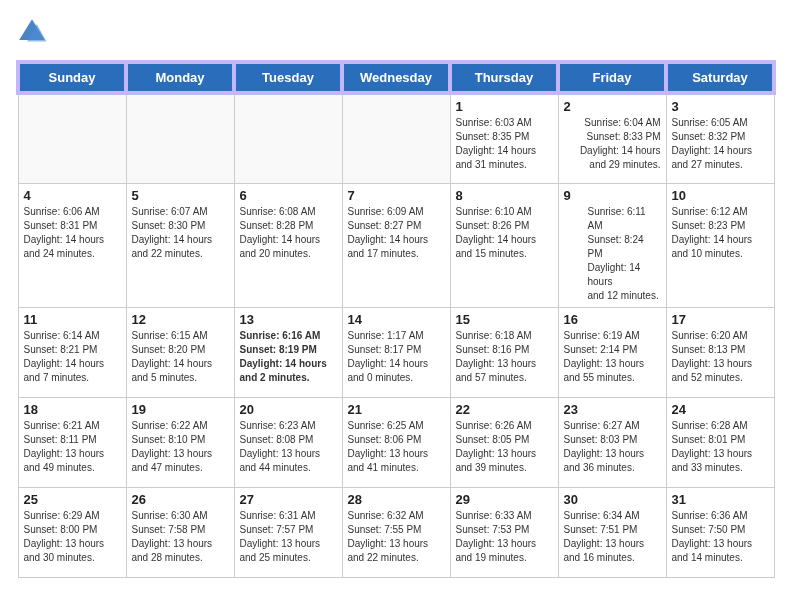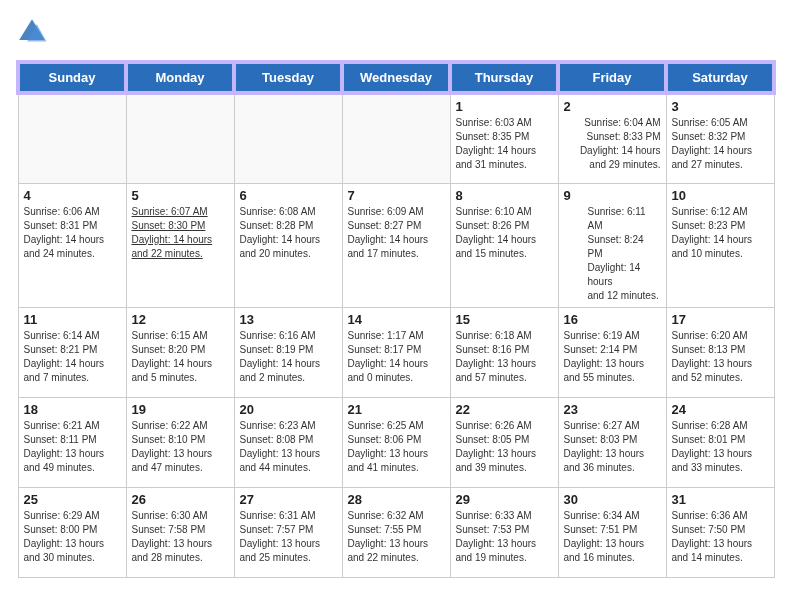--- a/index.html
+++ b/index.html
@@ -145,21 +145,21 @@
       <tr>
         <td>
           <div class="day-num">4</div>
           <div class="day-info" style="white-space: pre-line;">Sunrise: 6:06 AM
 Sunset: 8:31 PM
 Daylight: 14 hours
 and 24 minutes.</div>
         </td>
         <td>
           <div class="day-num">5</div>
-          <div class="day-info" style="white-space: pre-line; text-decoration: underline;">Sunrise: 6:07 AM
+          <div class="day-info" style="white-space: pre-line;">Sunrise: 6:07 AM
 Sunset: 8:30 PM
 Daylight: 14 hours
 and 22 minutes.</div>
         </td>
         <td>
           <div class="day-num">6</div>
           <div class="day-info" style="white-space: pre-line;">Sunrise: 6:08 AM
 Sunset: 8:28 PM
 Daylight: 14 hours
 and 20 minutes.</div>
@@ -203,21 +203,21 @@
         </td>
         <td>
           <div class="day-num">12</div>
           <div class="day-info" style="white-space: pre-line;">Sunrise: 6:15 AM
 Sunset: 8:20 PM
 Daylight: 14 hours
 and 5 minutes.</div>
         </td>
         <td>
           <div class="day-num">13</div>
-          <div class="day-info" style="white-space: pre-line;">Sunrise: 6:16 AM
+          <div class="day-info" style="white-space: pre-line; font-weight: bold;">Sunrise: 6:16 AM
 Sunset: 8:19 PM
 Daylight: 14 hours
 and 2 minutes.</div>
         </td>
         <td>
           <div class="day-num">14</div>
           <div class="day-info" style="white-space: pre-line;">Sunrise: 1:17 AM
 Sunset: 8:17 PM
 Daylight: 14 hours
 and 0 minutes.</div>

